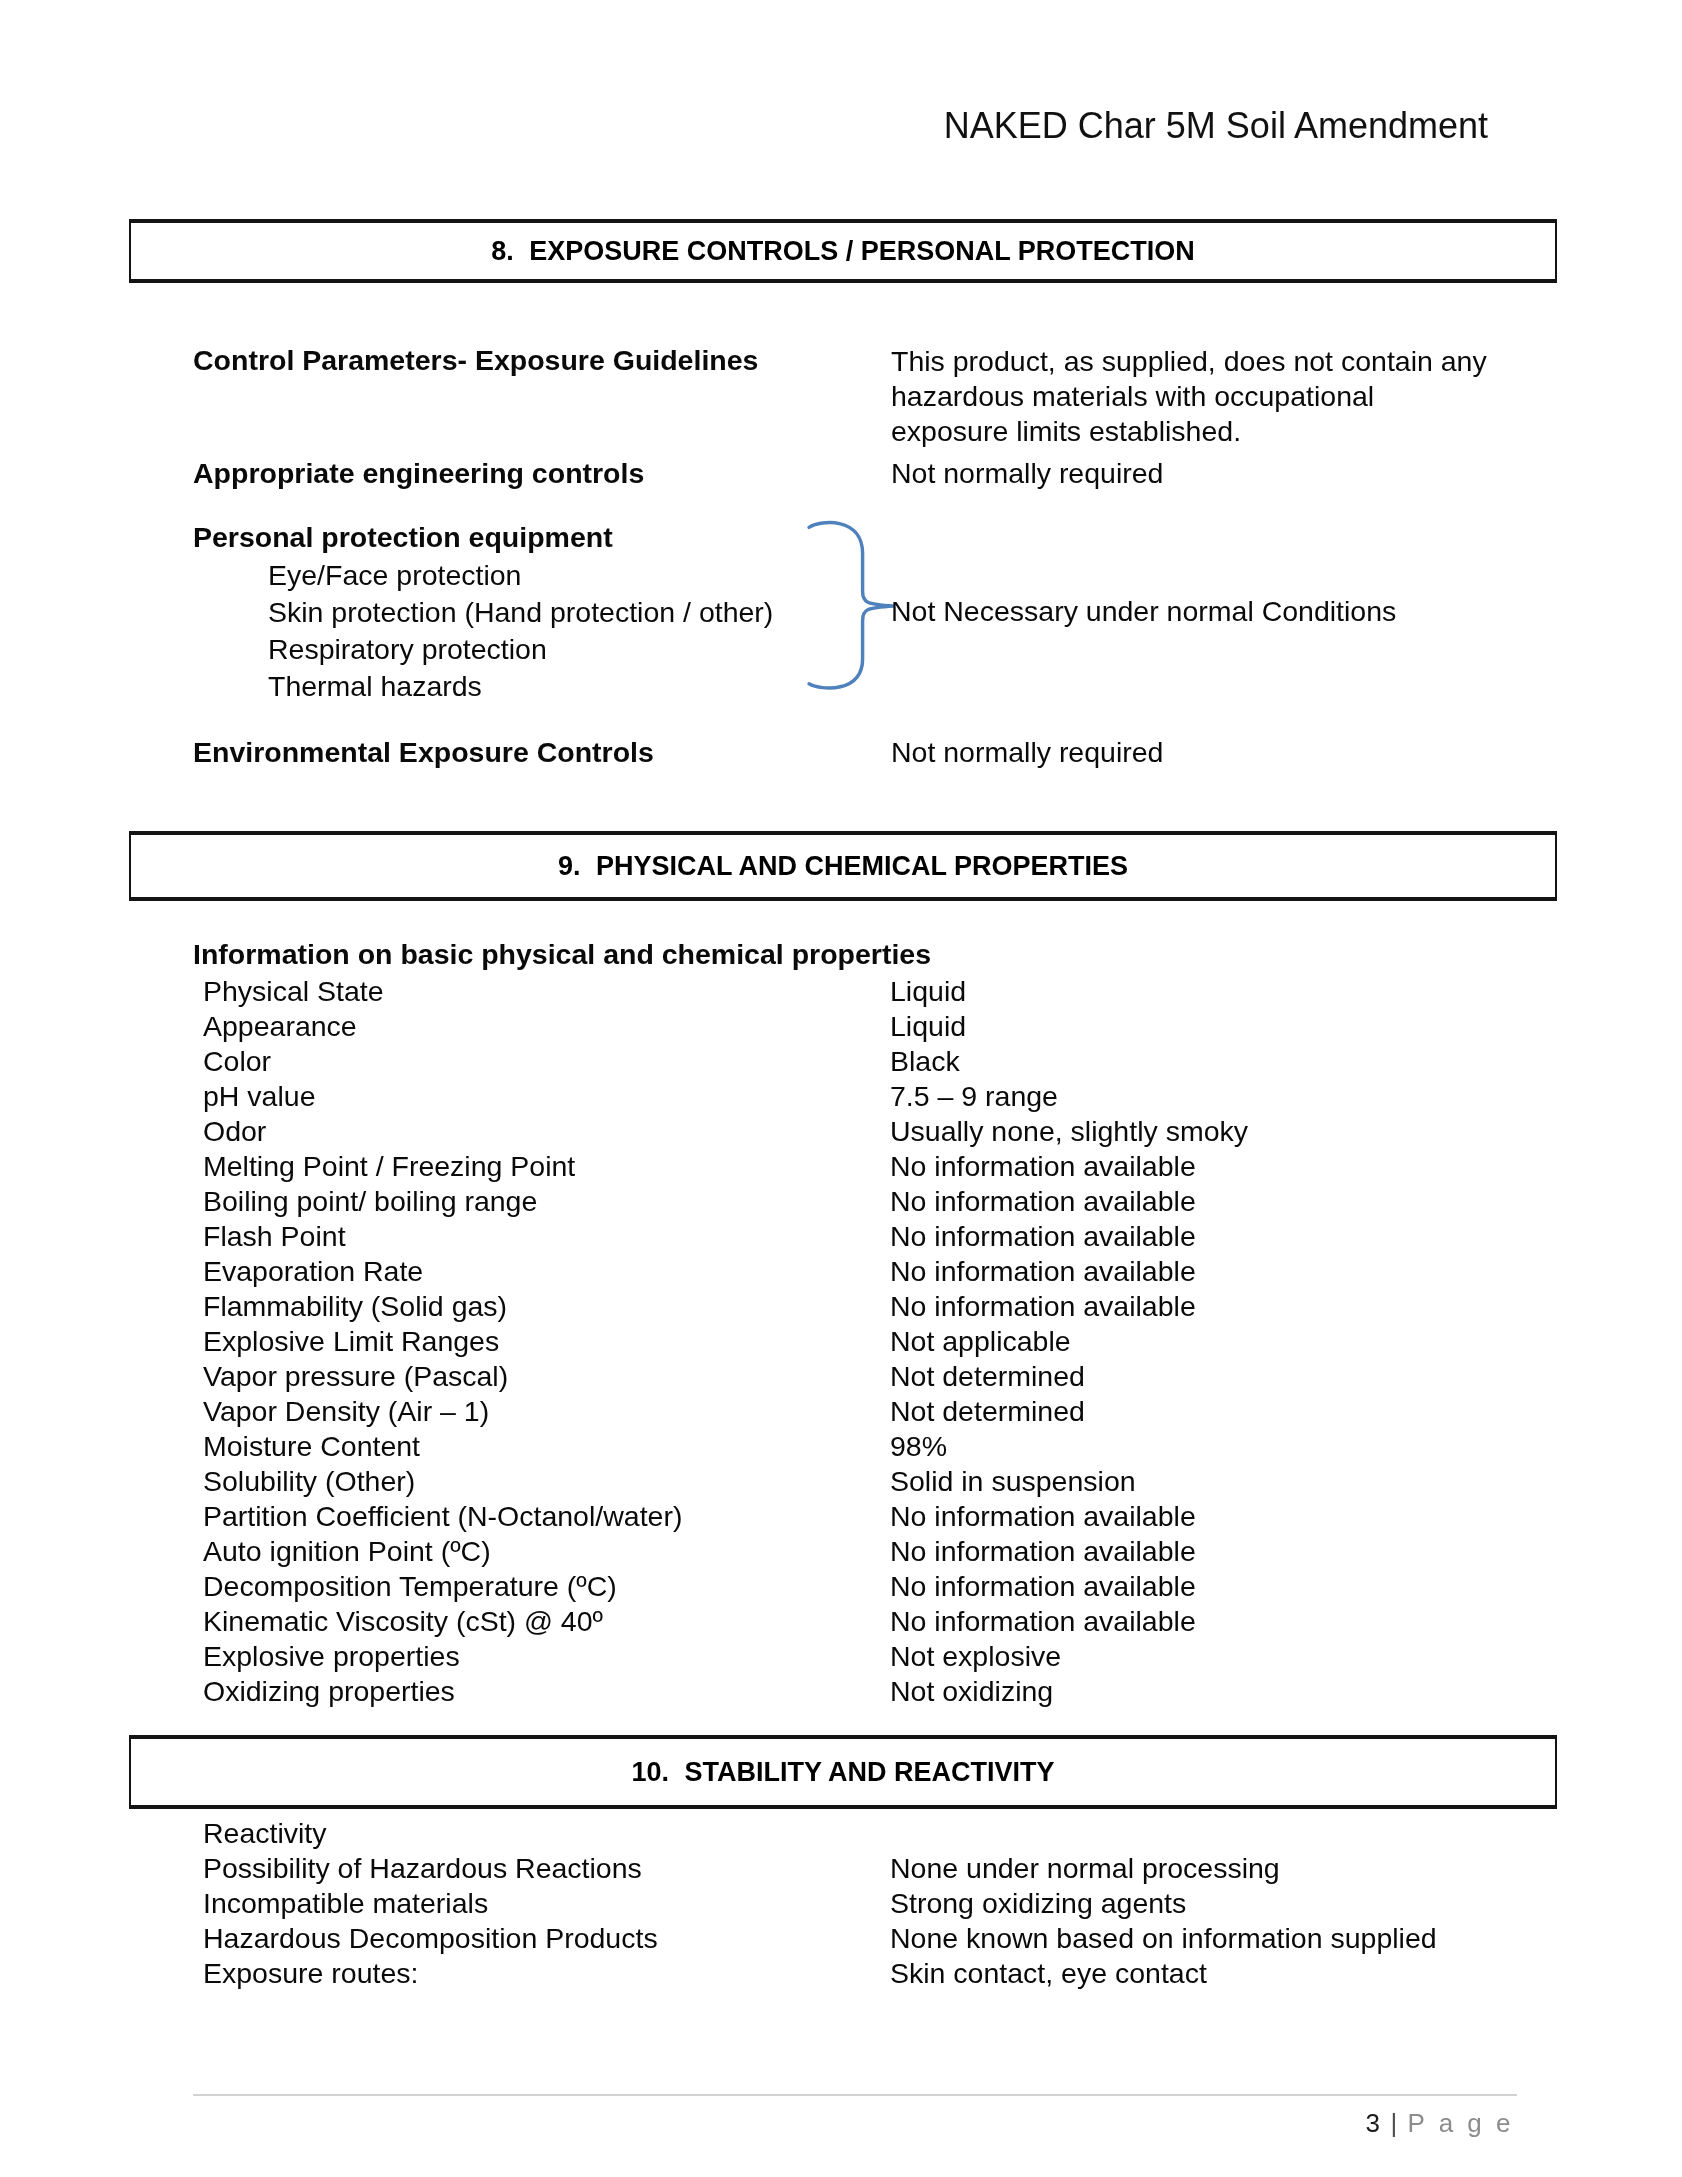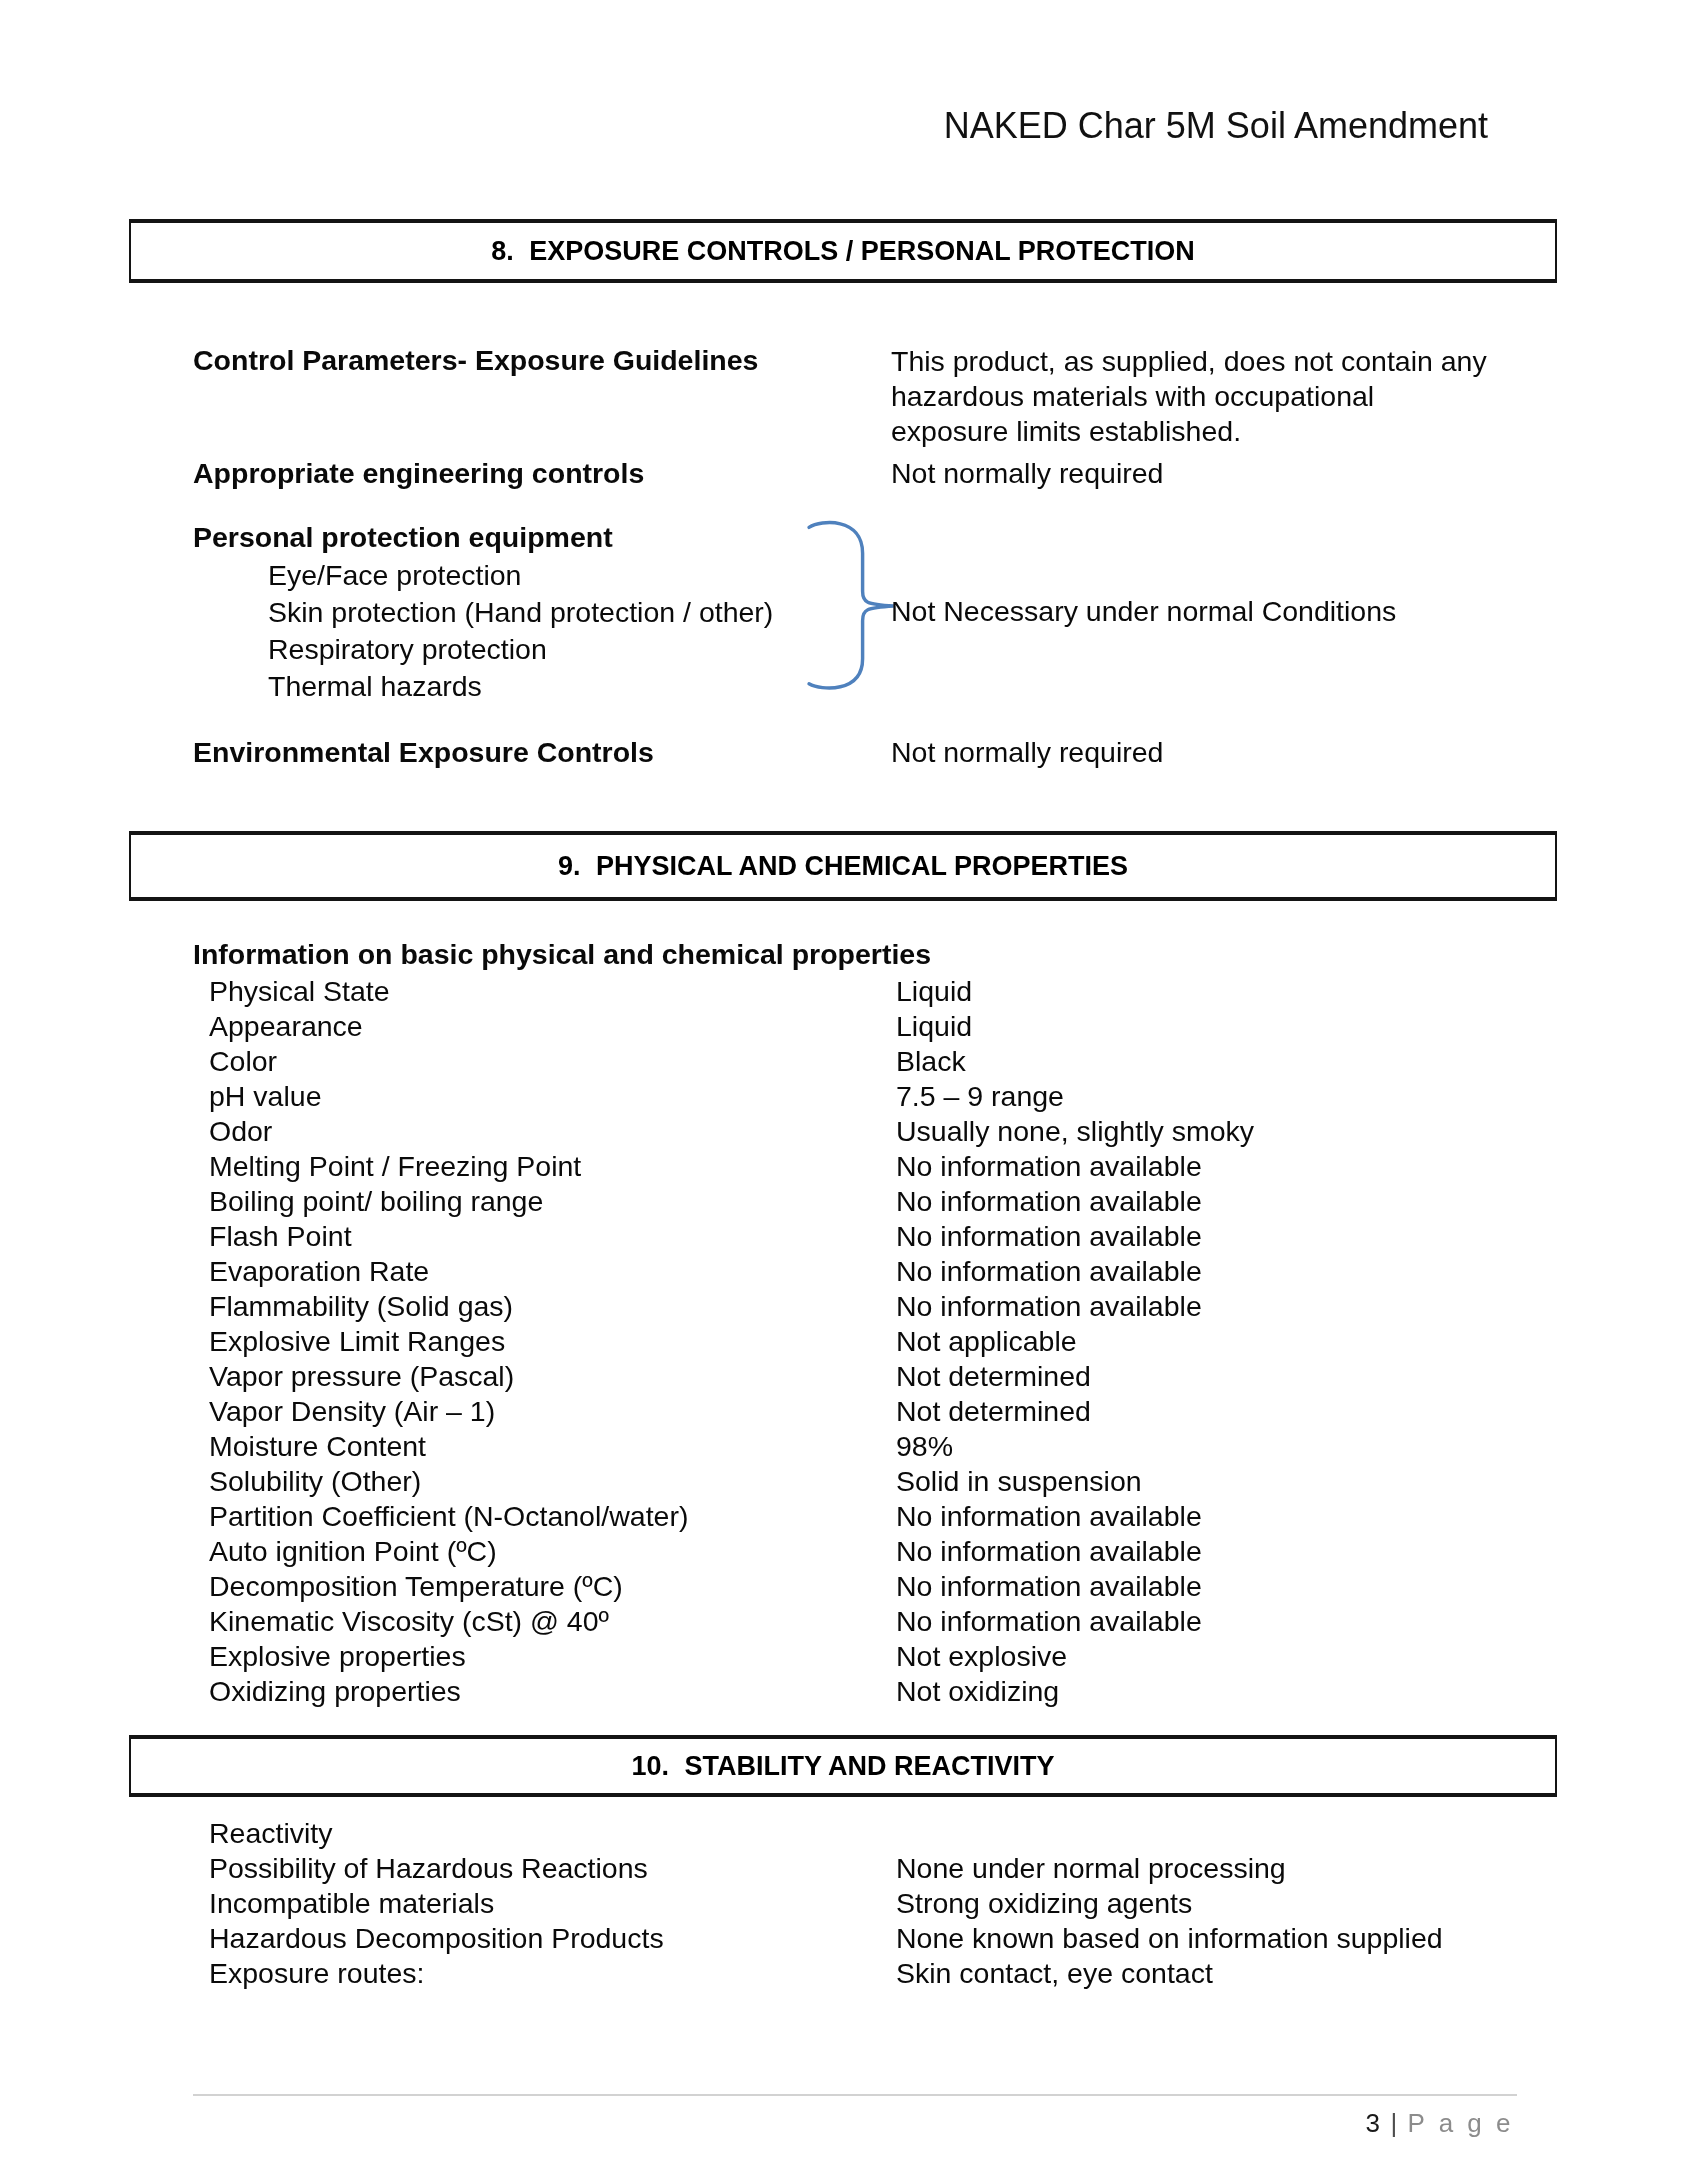--- a/index.html
+++ b/index.html
@@ -26,31 +26,31 @@
     border:2.6px solid #141414;
     border-top-width:4.3px; border-bottom-width:4.3px;
     background:#fff;
     display:flex; align-items:center; justify-content:center;
     font-weight:700; font-size:27px; color:#000;
     box-sizing:border-box;
   }
   .sec-box .sec-num { margin-right:15.6px; }
   #sec8-box  { top:219px;  height:64px; }
   #sec9-box  { top:831px;  height:70px; }
-  #sec10-box { top:1735px; height:62px; }
+  #sec10-box { top:1735px; height:74px; }
 
   .left-col  { left:193px;  white-space:nowrap; }
   .right-col { left:891px; white-space:nowrap; }
 
   #cp-value { width:597px; line-height:35px; white-space:normal; }
 
   .ppe-items { position:absolute; left:268px; top:557px; }
   .ppe-item  { height:37px; line-height:37px; white-space:nowrap; }
 
-  .kv-list { position:absolute; left:209px; width:1323px; }
+  .kv-list { position:absolute; left:203px; width:1323px; }
   #prop-list { top:974px; }
   #stab-list { top:1816px; }
   .kv-row {
     display:grid; grid-template-columns:687px 1fr;
     height:35px; line-height:35px; white-space:nowrap;
   }
   #stab-list .kv-label { font-weight:400; }
 
   .brace-svg { position:absolute; left:802px; top:517px; }
 

